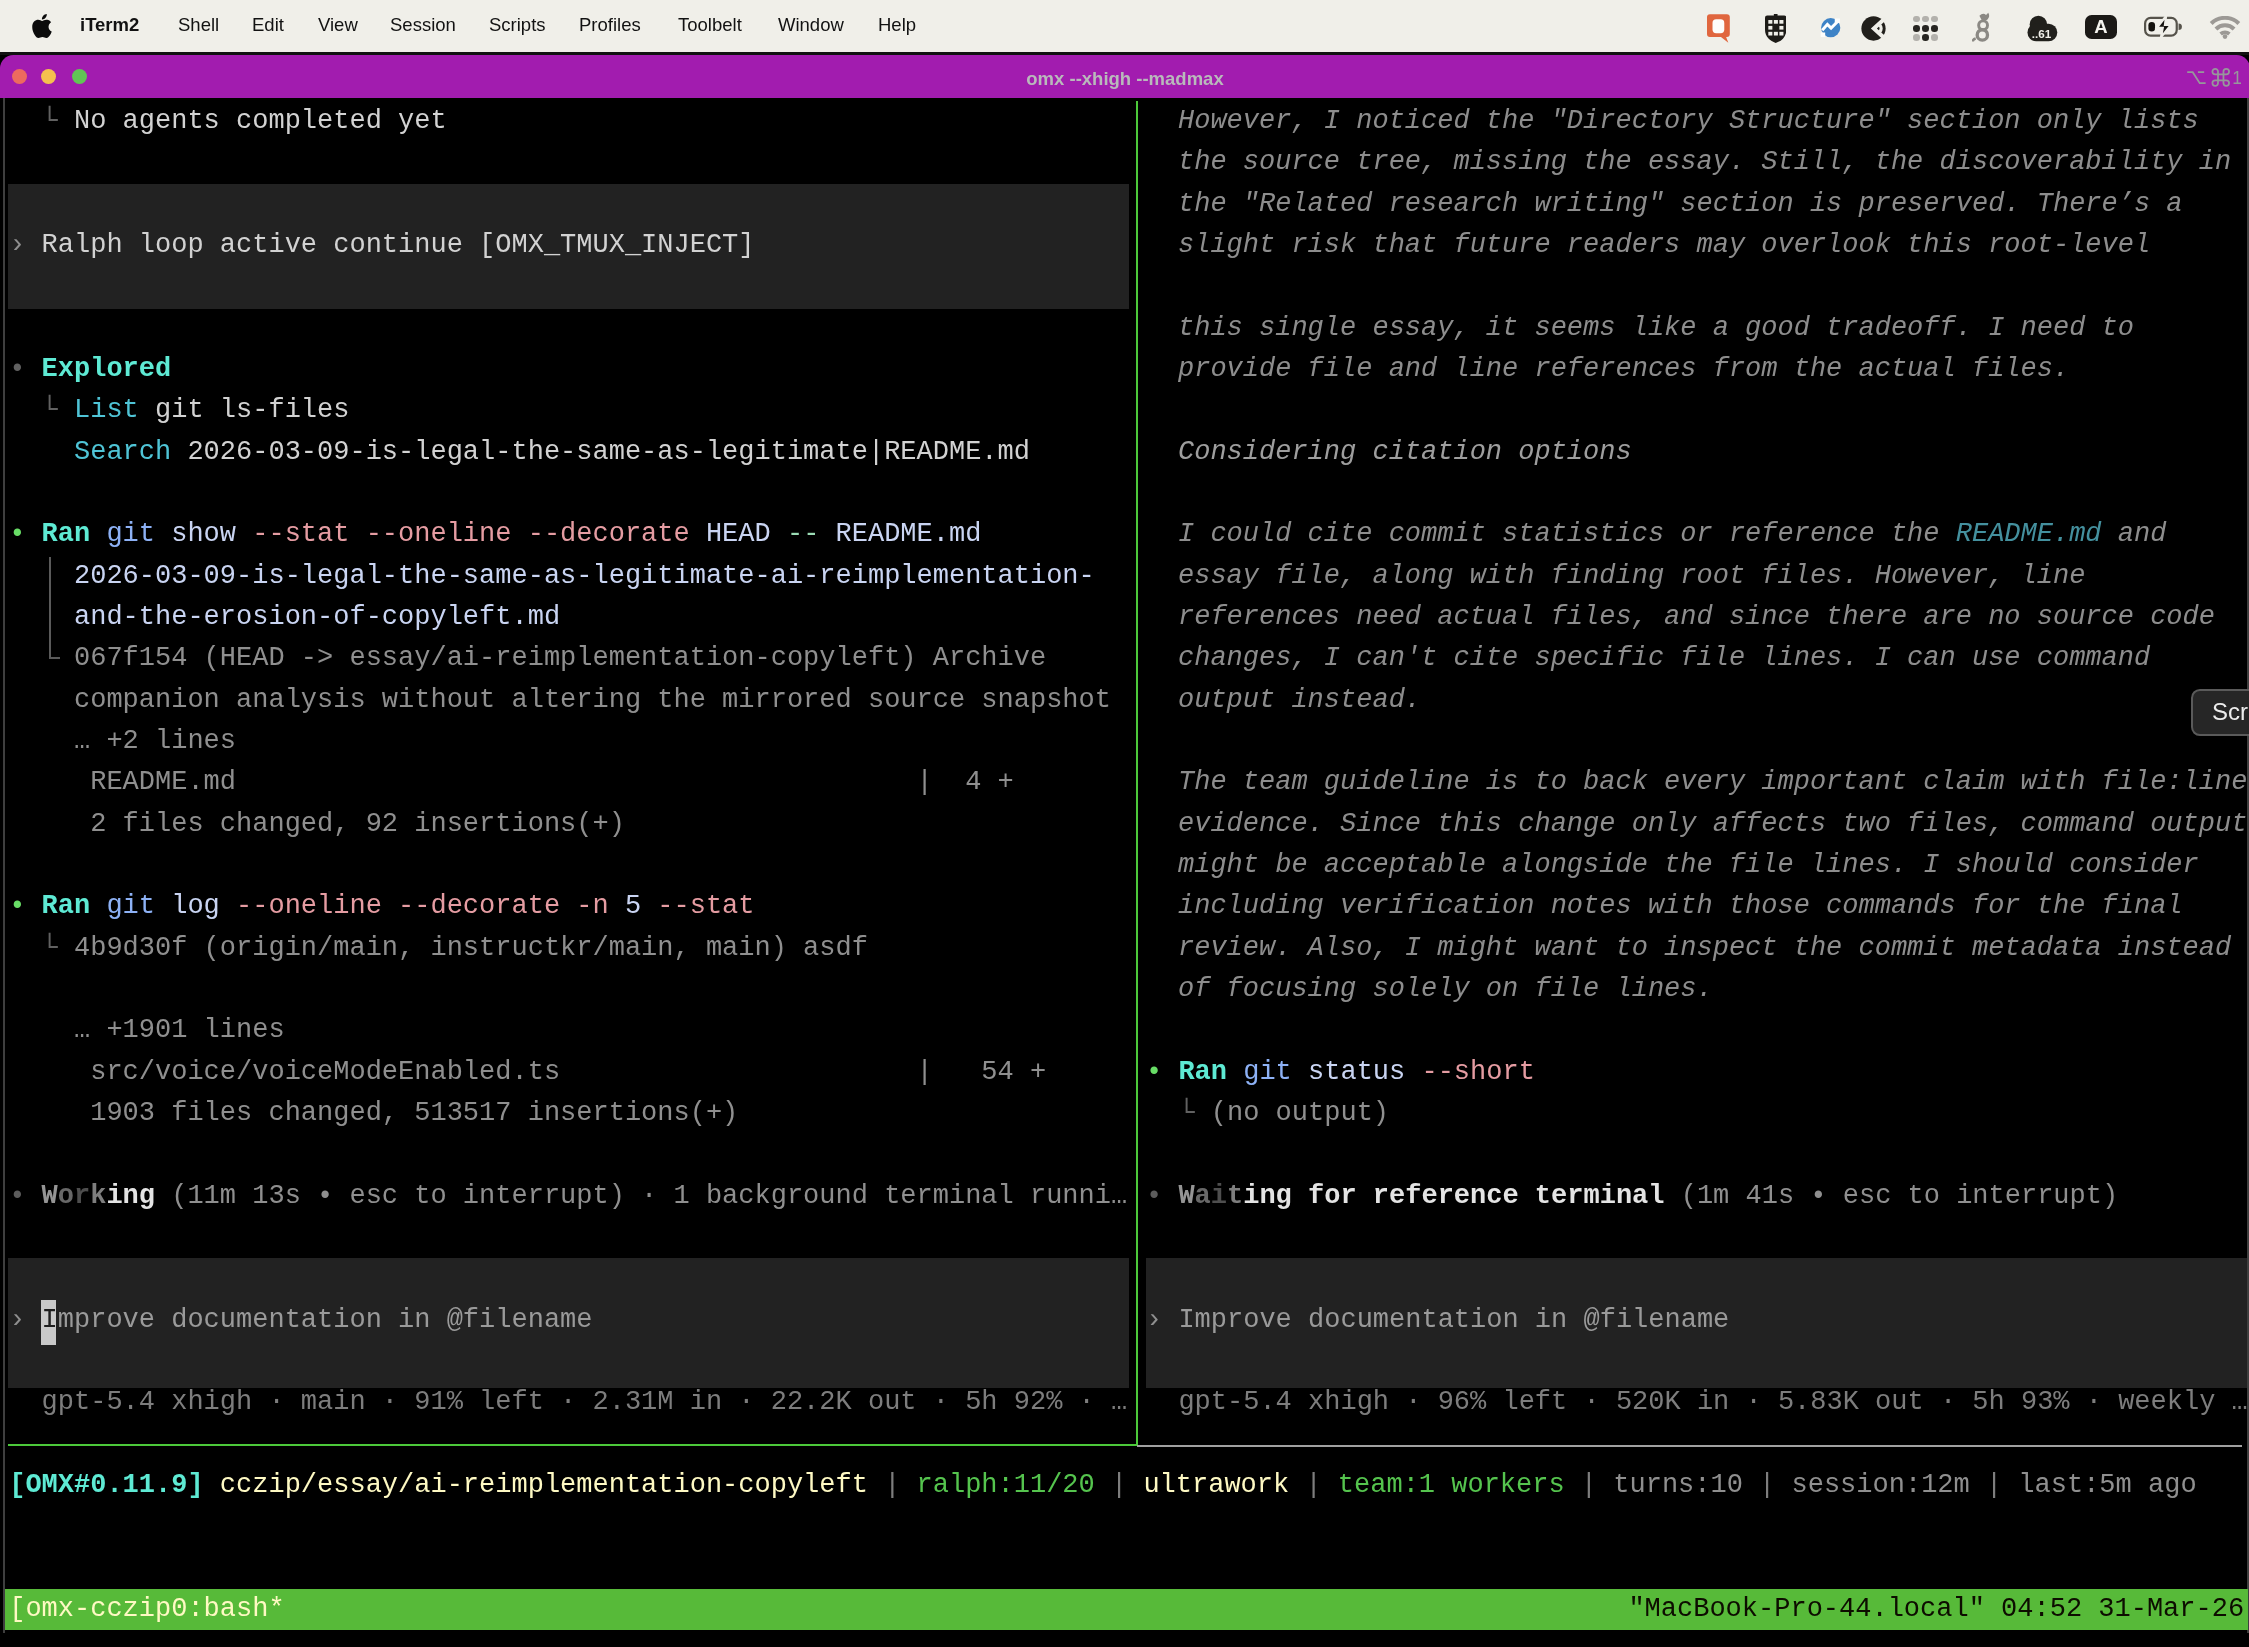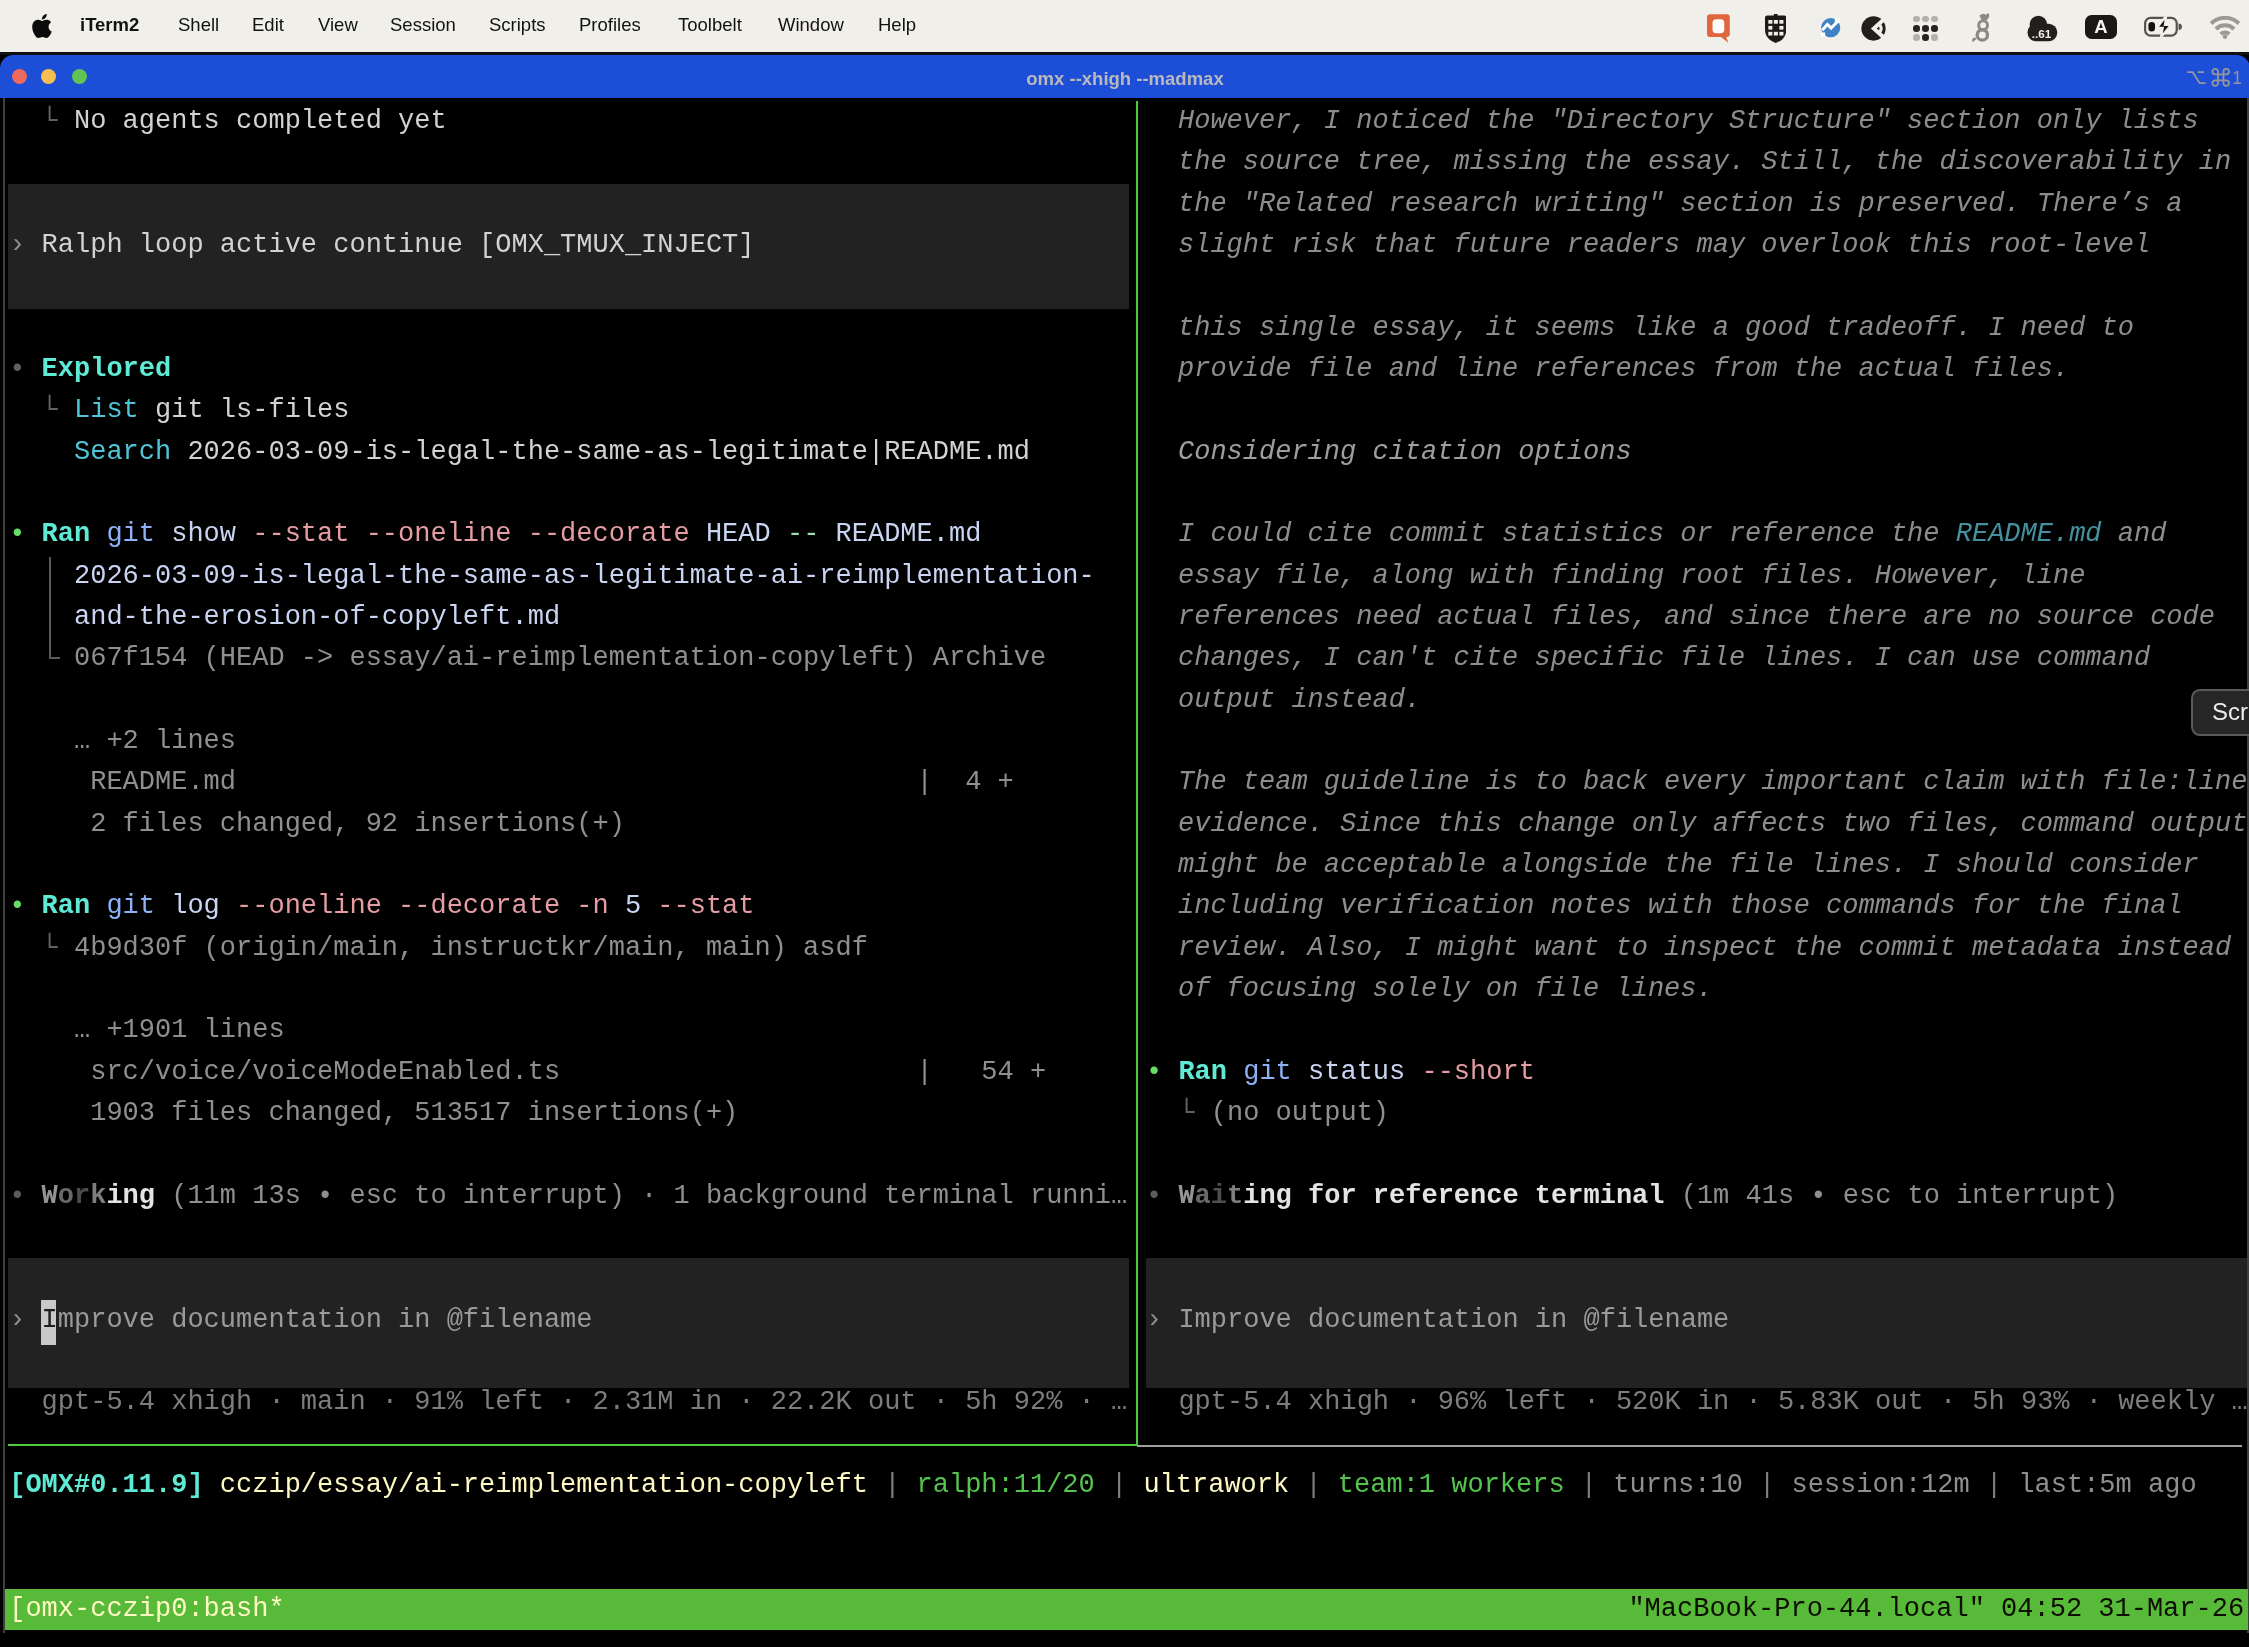--- a/index.html
+++ b/index.html
@@ -4,21 +4,21 @@
   * { margin:0; padding:0; box-sizing:border-box; }
   html,body { width:2250px; height:1648px; background:#000; }
   #screen { position:relative; width:2250px; height:1648px; overflow:hidden;
             font-family:"Liberation Sans", sans-serif; }
   
   #menubar { position:absolute; left:0; top:0; width:2250px; height:52px; background:#f0efe9; }
   .mi { position:absolute; top:50%; transform:translateY(-54%); font-size:18.5px; color:#121212; white-space:nowrap; }
   .mb { font-weight:bold; }
   
   #gap { position:absolute; left:0; top:52px; width:2250px; height:3px; background:#111; }
-  #titlebar { position:absolute; left:0; top:55px; width:2250px; height:47px; background:#1d4ed8;
+  #titlebar { position:absolute; left:0; top:55px; width:2250px; height:47px; background:#a21caf;
               border-radius:13.3px 13.3px 0 0; }
   #titlebar .tt { position:absolute; left:0; right:0; top:50%; transform:translateY(-50%); text-align:center;
                   font-size:18.5px; font-weight:bold; color:#b9b9bb; }
   .tl { position:absolute; top:14px; width:14.8px; height:14.8px; border-radius:50%; }
   #term { position:absolute; left:0; top:98px; width:2250px; height:1549px; background:#000;
           font-family:"Liberation Mono", monospace; font-size:27px; }
   .ln { position:absolute; height:41px; line-height:41px; white-space:pre; color:#d2d2d2; }
   .fg { color:#d2d2d2; }
   .bw { color:#5eead4; font-weight:bold; }
   .di { color:#8f8f8f; }
@@ -152,20 +152,21 @@
     <div style="position:absolute;left:41px;top:1202px;width:14.8px;height:45px;background:#c9c9c9"></div>
     <div class="ln" style="left:9.2px;top:3px">  <span class="d2">└</span> <span class="fg">No agents completed yet</span></div>
 <div class="ln" style="left:9.2px;top:127px"><span class="di">›</span> <span class="fg">Ralph loop active continue [OMX_TMUX_INJECT]</span></div>
 <div class="ln" style="left:9.2px;top:251px"><span class="d2">•</span> <span class="bw">Explored</span></div>
 <div class="ln" style="left:9.2px;top:292px">  <span class="d2">└</span> <span class="cy">List</span><span class="fg"> git ls-files</span></div>
 <div class="ln" style="left:9.2px;top:334px">    <span class="cy">Search</span><span class="fg"> 2026-03-09-is-legal-the-same-as-legitimate|README.md</span></div>
 <div class="ln" style="left:9.2px;top:416px"><span class="gb">•</span> <span class="bw">Ran</span> <span class="bl">git</span> <span class="lv">show</span> <span class="pk">--stat</span> <span class="pk">--oneline</span> <span class="pk">--decorate</span> <span class="lv">HEAD</span> <span class="mint">--</span> <span class="lv">README.md</span></div>
 <div class="ln" style="left:9.2px;top:458px">    <span class="lv">2026-03-09-is-legal-the-same-as-legitimate-ai-reimplementation-</span></div>
 <div class="ln" style="left:9.2px;top:499px">    <span class="lv">and-the-erosion-of-copyleft.md</span></div>
 <div class="ln" style="left:9.2px;top:540px">    <span class="di">067f154 (HEAD -&gt; essay/ai-reimplementation-copyleft) Archive</span></div>
+<div class="ln" style="left:9.2px;top:582px">    <span class="di">companion analysis without altering the mirrored source snapshot</span></div>
 <div class="ln" style="left:9.2px;top:623px">    <span class="di">… +2 lines</span></div>
 <div class="ln" style="left:9.2px;top:664px">     <span class="di">README.md                                          |  4 +</span></div>
 <div class="ln" style="left:9.2px;top:706px">     <span class="di">2 files changed, 92 insertions(+)</span></div>
 <div class="ln" style="left:9.2px;top:788px"><span class="gb">•</span> <span class="bw">Ran</span> <span class="bl">git</span> <span class="lv">log</span> <span class="pk">--oneline</span> <span class="pk">--decorate</span> <span class="pk">-n</span> <span class="lv">5</span> <span class="pk">--stat</span></div>
 <div class="ln" style="left:9.2px;top:830px">  <span class="d2">└</span> <span class="di">4b9d30f (origin/main, instructkr/main, main) asdf</span></div>
 <div class="ln" style="left:9.2px;top:912px">    <span class="di">… +1901 lines</span></div>
 <div class="ln" style="left:9.2px;top:954px">     <span class="di">src/voice/voiceModeEnabled.ts                      |   54 +</span></div>
 <div class="ln" style="left:9.2px;top:995px">     <span class="di">1903 files changed, 513517 insertions(+)</span></div>
 <div class="ln" style="left:9.2px;top:1078px"><span class="d3">•</span> <span class="sA">W</span><span class="sB">o</span><span class="sC">r</span><span class="sD">k</span><span class="sh3">ing</span><span class="di"> (11m 13s • esc to interrupt) · 1 background terminal runni…</span></div>
 <div class="ln" style="left:9.2px;top:1202px"><span class="di">›</span> <span class="cu">I</span><span class="in">mprove documentation in @filename</span></div>

